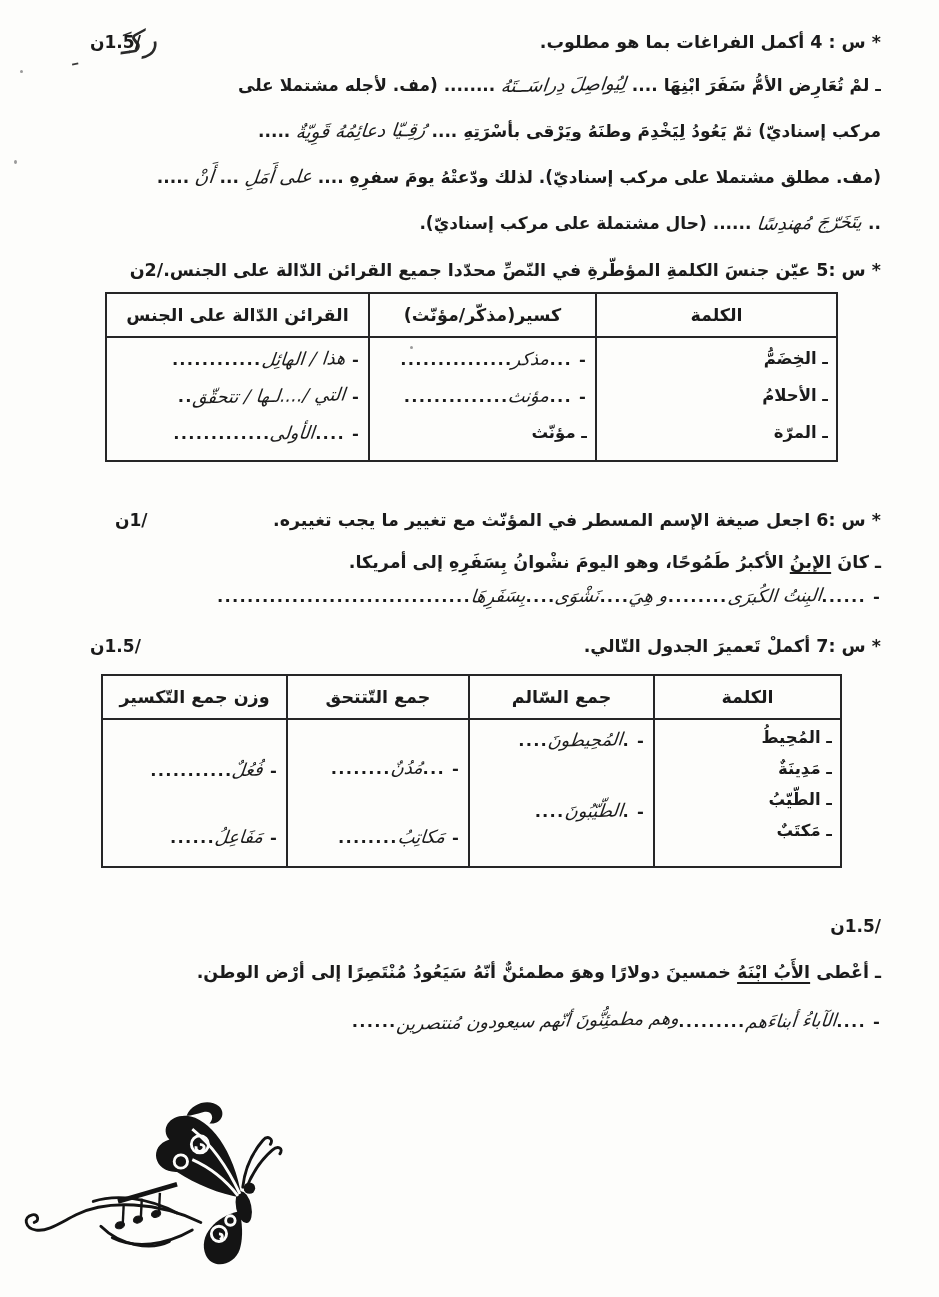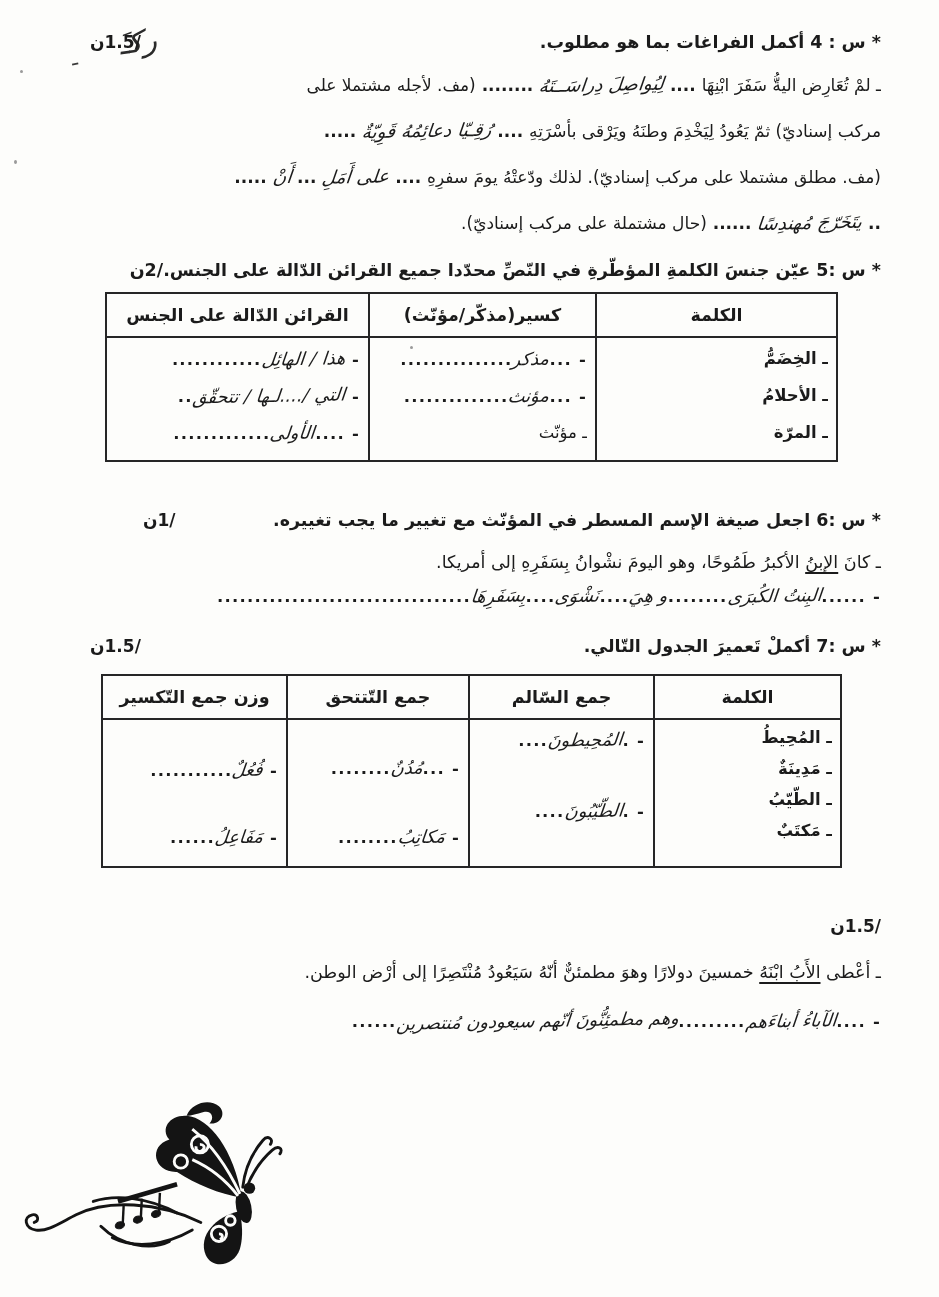--- a/index.html
+++ b/index.html
@@ -7,21 +7,21 @@
   .page{
     position:relative;
     width:939px;height:1297px;
     background:#fdfdfb;
     color:#1b1b1b;
     font-family:"DejaVu Sans",sans-serif;
     direction:rtl;
     overflow:hidden;
   }
   .content{position:absolute;top:0;right:0;left:0;padding:32px 58px 0 60px;}
-  .print{font-weight:400;}
+  .print{font-weight:700;}
   .qheader{display:flex;justify-content:space-between;align-items:baseline;
            font-size:17.5px;font-weight:700;white-space:nowrap;}
   .score{font-weight:700;font-size:17px;}
   .fline{font-size:17px;font-weight:700;height:46px;line-height:46px;white-space:nowrap;overflow:hidden;}
   .hw{display:inline-block;font-weight:400;font-style:italic;
       transform:skewX(-7deg) rotate(-1.2deg);font-size:1.08em;letter-spacing:.3px;}
   .dots{font-weight:700;letter-spacing:1.2px;}
   .und{text-decoration:underline;text-underline-offset:4px;text-decoration-thickness:1.5px;}
   .sent{font-size:17.5px;font-weight:700;white-space:nowrap;}
   .ansline{font-size:16.5px;font-weight:700;white-space:nowrap;overflow:hidden;}
@@ -48,21 +48,21 @@
 
   <div class="content">
 
     <div class="qheader">
       <span>* س : 4 أكمل الفراغات بما هو مطلوب.</span>
       <span class="score" style="margin-left:30px">/1.5ن</span>
     </div>
 
     <div style="margin-top:10px">
       <div class="fline">
-        <span class="print">ـ لمْ تُعَارِض اليةُّ سَفَرَ ابْنِهَا</span>
+        <span class="print">ـ لمْ تُعَارِض الأمُّ سَفَرَ ابْنِهَا</span>
         <span class="dots">....</span>
         <span class="hw">لِيُواصِلَ دِراسَــتَهُ</span>
         <span class="dots">........</span>
         <span class="print">(مف. لأجله مشتملا على</span>
       </div>
       <div class="fline">
         <span class="print">مركب إسناديّ) ثمّ يَعُودُ لِيَخْدِمَ وطنَهُ ويَرْقى بأسْرَتِهِ</span>
         <span class="dots">....</span>
         <span class="hw">رُقِـيّا دعائِمُهُ قَوِيّةٌ</span>
         <span class="dots">.....</span>
@@ -126,21 +126,21 @@
           <div class="tline">
             <span class="dots">- ....</span><span class="hw">الأولى</span><span class="dots">.............</span>
           </div>
         </td>
       </tr>
     </tbody>
       </table>
 
     <div class="qheader" style="margin-top:48px">
       <span>* س :6 اجعل صيغة الإسم المسطر في المؤنّث مع تغيير ما يجب تغييره.</span>
-      <span class="score" style="margin-left:83px">/1ن</span>
+      <span class="score" style="margin-left:55px">/1ن</span>
     </div>
 
     <div class="sent" style="margin-top:22px">
       <span class="print">ـ كانَ </span><span class="print und">الإبنُ</span><span class="print"> الأكبرُ طَمُوحًا، وهو اليومَ نشْوانُ بِسَفَرِهِ إلى أمريكا.</span>
     </div>
 
     <div class="ansline" style="margin-top:4px;height:40px;line-height:40px">
       <span class="dots">- ......</span><span class="hw">البِنتُ الكُبرَى</span><span class="dots">........</span><span class="hw">و هِيَ</span><span class="dots">....</span><span class="hw">نَشْوَى</span><span class="dots">....</span><span class="hw">بِسَفَرِهَا</span><span class="dots">..................................</span>
     </div>
 

